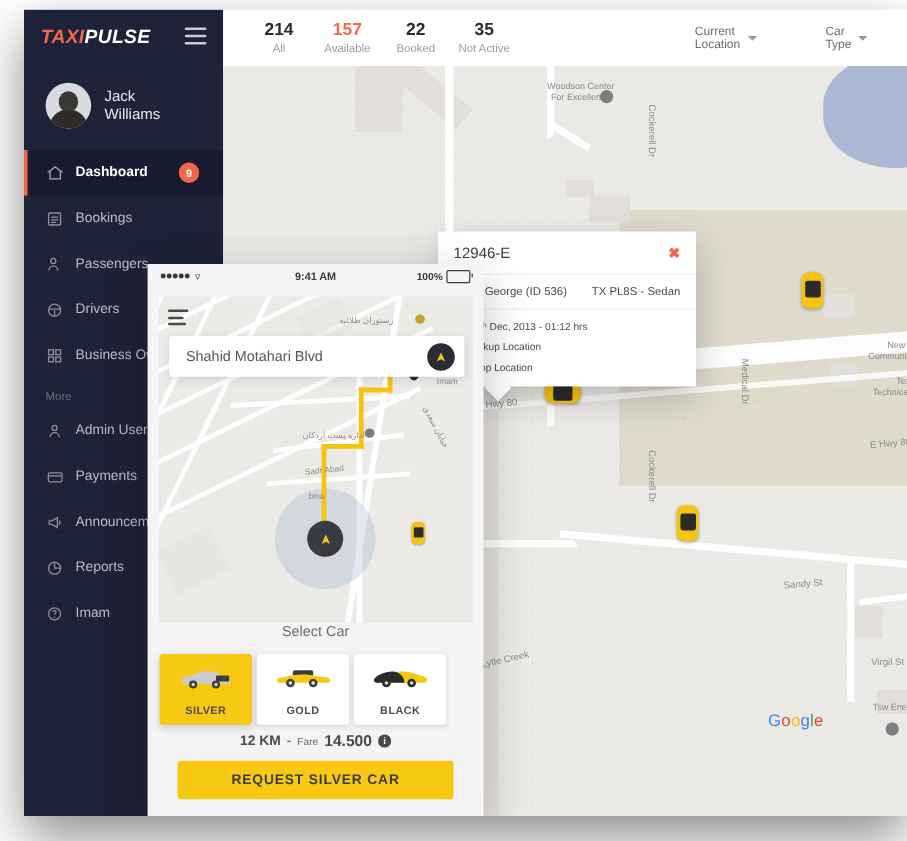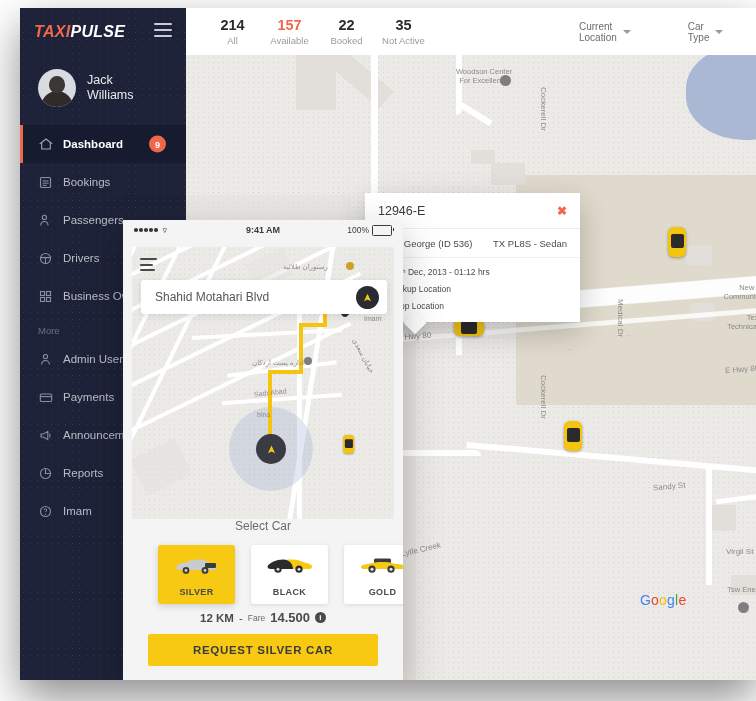--- a/index.html
+++ b/index.html
@@ -115,21 +115,21 @@
   .phone-map{position:absolute;left:9px;top:27px;width:262px;height:272px;background:#eceae7;overflow:hidden;}
   .pmap-dots{position:absolute;inset:0;
     background-image:radial-gradient(rgba(130,130,130,.18) .5px,transparent .55px);
     background-size:5px 5px;}
   .pstatus{position:absolute;left:0;top:0;right:0;height:20px;display:flex;align-items:center;
     padding:0 11px;font-size:8.5px;color:#3a3a3a;z-index:6;}
   .sig{display:flex;align-items:center;}
   .sig i{width:3.5px;height:3.5px;border-radius:50%;background:#3a3a3a;margin-right:1.6px;}
   .wifi{margin-left:3px;font-size:9px;}
   .ptime{position:absolute;left:0;right:0;text-align:center;font-size:9px;font-weight:bold;}
-  .pbatt{margin-left:auto;display:flex;align-items:center;font-size:8.5px;}
+  .pbatt{margin-left:auto;display:flex;align-items:center;font-size:8.5px;font-weight:bold;}
   .battbox{width:16px;height:7px;border:1px solid #3a3a3a;border-radius:1.5px;margin-left:3px;
     position:relative;padding:1px;}
   .battfill{width:100%;height:100%;background:#3a3a3a;}
   .battbox:after{content:"";position:absolute;right:-3px;top:2px;width:1.5px;height:3px;background:#3a3a3a;}
   .phamb{position:absolute;left:17px;top:38px;width:17px;z-index:5;}
   .phamb i{display:block;height:2px;background:#4a4a4a;margin-bottom:3.5px;border-radius:1px;}
   .phamb i:nth-child(2){width:13px;}.phamb i:nth-child(3){width:15px;}
   .searchbar{position:absolute;left:18px;top:60px;width:224px;height:34px;background:#fff;
     border-radius:3px;display:flex;align-items:center;padding:0 8px 0 14px;
     box-shadow:0 2px 8px rgba(0,0,0,.10);z-index:5;}
@@ -144,21 +144,21 @@
   .mepin{position:absolute;width:30px;height:30px;border-radius:50%;background:#3a3a42;
     display:flex;align-items:center;justify-content:center;}
   .droppin{position:absolute;width:10px;height:14px;background:#2b2b33;
     border-radius:5px 5px 5px 5px / 6px 6px 8px 8px;}
   .droppin:after{content:"";position:absolute;left:3px;top:3.5px;width:4px;height:4px;
     border-radius:50%;background:#fff;}
   .plbl{position:absolute;font-size:7px;color:#8e8e8e;white-space:nowrap;}
 
   .selectcar{position:absolute;left:0;top:299px;right:0;text-align:center;
     font-size:12px;color:#6b6b6b;}
-  .cars{position:absolute;left:35px;top:325px;display:flex;gap:16px;}
+  .cars{position:absolute;left:10px;top:325px;display:flex;gap:4px;}
   .carbox{width:77px;height:52px;background:#fff;border-radius:3px;
     box-shadow:0 1px 4px rgba(0,0,0,.12);display:flex;flex-direction:column;
     align-items:center;justify-content:flex-end;padding-bottom:7px;position:relative;}
   .carbox.sel{background:#f8c913;box-shadow:0 2px 7px rgba(0,0,0,.16);}
   .carname{font-size:9px;font-weight:bold;color:#4a4a4a;letter-spacing:.4px;}
   .carart{position:absolute;top:11px;left:50%;transform:translateX(-50%);}
   .fare{position:absolute;left:0;right:0;top:390px;text-align:center;
     font-size:11.5px;color:#4a4a4a;display:flex;align-items:center;justify-content:center;gap:5px;}
   .fare .km{font-weight:bold;}
   .fare .lw{font-size:8.5px;color:#6b6b6b;}
@@ -540,43 +540,43 @@
                 <circle cx="12" cy="14.4" r="1.4" fill="#cfd2d4"></circle>
                 <circle cx="31" cy="14.4" r="3.4" fill="#3c3c3c"></circle>
                 <circle cx="31" cy="14.4" r="1.4" fill="#cfd2d4"></circle>
               </svg>
         </span>
         <span class="carname">SILVER</span>
       </div>
       <div class="carbox">
         <span class="carart">
           <svg width="46" height="20" viewBox="0 0 46 20">
+                <rect x="14" y="2.5" width="17" height="5" rx="1.6" fill="#3c3c3c"></rect>
+                <path d="M3 13h40c1.2 0 2-.9 2-2 0-1.4-1.4-2.3-3.6-2.6L33 7.4C30.5 6.4 27 6 22.5 6 17 6 13 6.6 10 7.6L4.6 8.6C2.4 9 1 9.8 1 11.1 1 12.2 1.8 13 3 13z" fill="#f8c913"></path>
+                <circle cx="12" cy="13.2" r="3.6" fill="#3c3c3c"></circle>
+                <circle cx="12" cy="13.2" r="1.5" fill="#e8e8e8"></circle>
+                <circle cx="31" cy="13.2" r="3.6" fill="#3c3c3c"></circle>
+                <circle cx="31" cy="13.2" r="1.5" fill="#e8e8e8"></circle>
+              </svg>
+        </span>
+        <span class="carname">GOLD</span>
+      </div>
+      <div class="carbox">
+        <span class="carart">
+          <svg width="46" height="20" viewBox="0 0 46 20">
                 <path d="M4 13h38c2 0 3-1 3-2.4 0-1.8-2-3-5-3.4l-6-2C31 4 27 3.6 22 3.6c-6 0-11 1-15 2.8L3 8C1.4 8.6.6 9.6.6 11 .6 12.2 2 13 4 13z" fill="#f8c913"></path>
                 <path d="M4 13h22c0-5-4-9.4-10-9.4C9 3.6 3 7 1 9.6.6 10.2.6 11 .6 11 .6 12.2 2 13 4 13z" fill="#2b2b2b"></path>
                 <circle cx="11" cy="13.2" r="3.6" fill="#2b2b2b"></circle>
                 <circle cx="11" cy="13.2" r="1.5" fill="#d8d8d8"></circle>
                 <circle cx="32" cy="13.2" r="3.6" fill="#2b2b2b"></circle>
                 <circle cx="32" cy="13.2" r="1.5" fill="#d8d8d8"></circle>
               </svg>
         </span>
         <span class="carname">BLACK</span>
       </div>
-      <div class="carbox">
-        <span class="carart">
-          <svg width="46" height="20" viewBox="0 0 46 20">
-                <rect x="14" y="2.5" width="17" height="5" rx="1.6" fill="#3c3c3c"></rect>
-                <path d="M3 13h40c1.2 0 2-.9 2-2 0-1.4-1.4-2.3-3.6-2.6L33 7.4C30.5 6.4 27 6 22.5 6 17 6 13 6.6 10 7.6L4.6 8.6C2.4 9 1 9.8 1 11.1 1 12.2 1.8 13 3 13z" fill="#f8c913"></path>
-                <circle cx="12" cy="13.2" r="3.6" fill="#3c3c3c"></circle>
-                <circle cx="12" cy="13.2" r="1.5" fill="#e8e8e8"></circle>
-                <circle cx="31" cy="13.2" r="3.6" fill="#3c3c3c"></circle>
-                <circle cx="31" cy="13.2" r="1.5" fill="#e8e8e8"></circle>
-              </svg>
-        </span>
-        <span class="carname">GOLD</span>
-      </div>
     </div>
 
     <div class="fare">
       <span class="km">12 KM</span>
       <span>-</span>
       <span class="lw">Fare</span>
       <span class="amt">14.500</span>
       <span class="infoi">i</span>
     </div>
 

